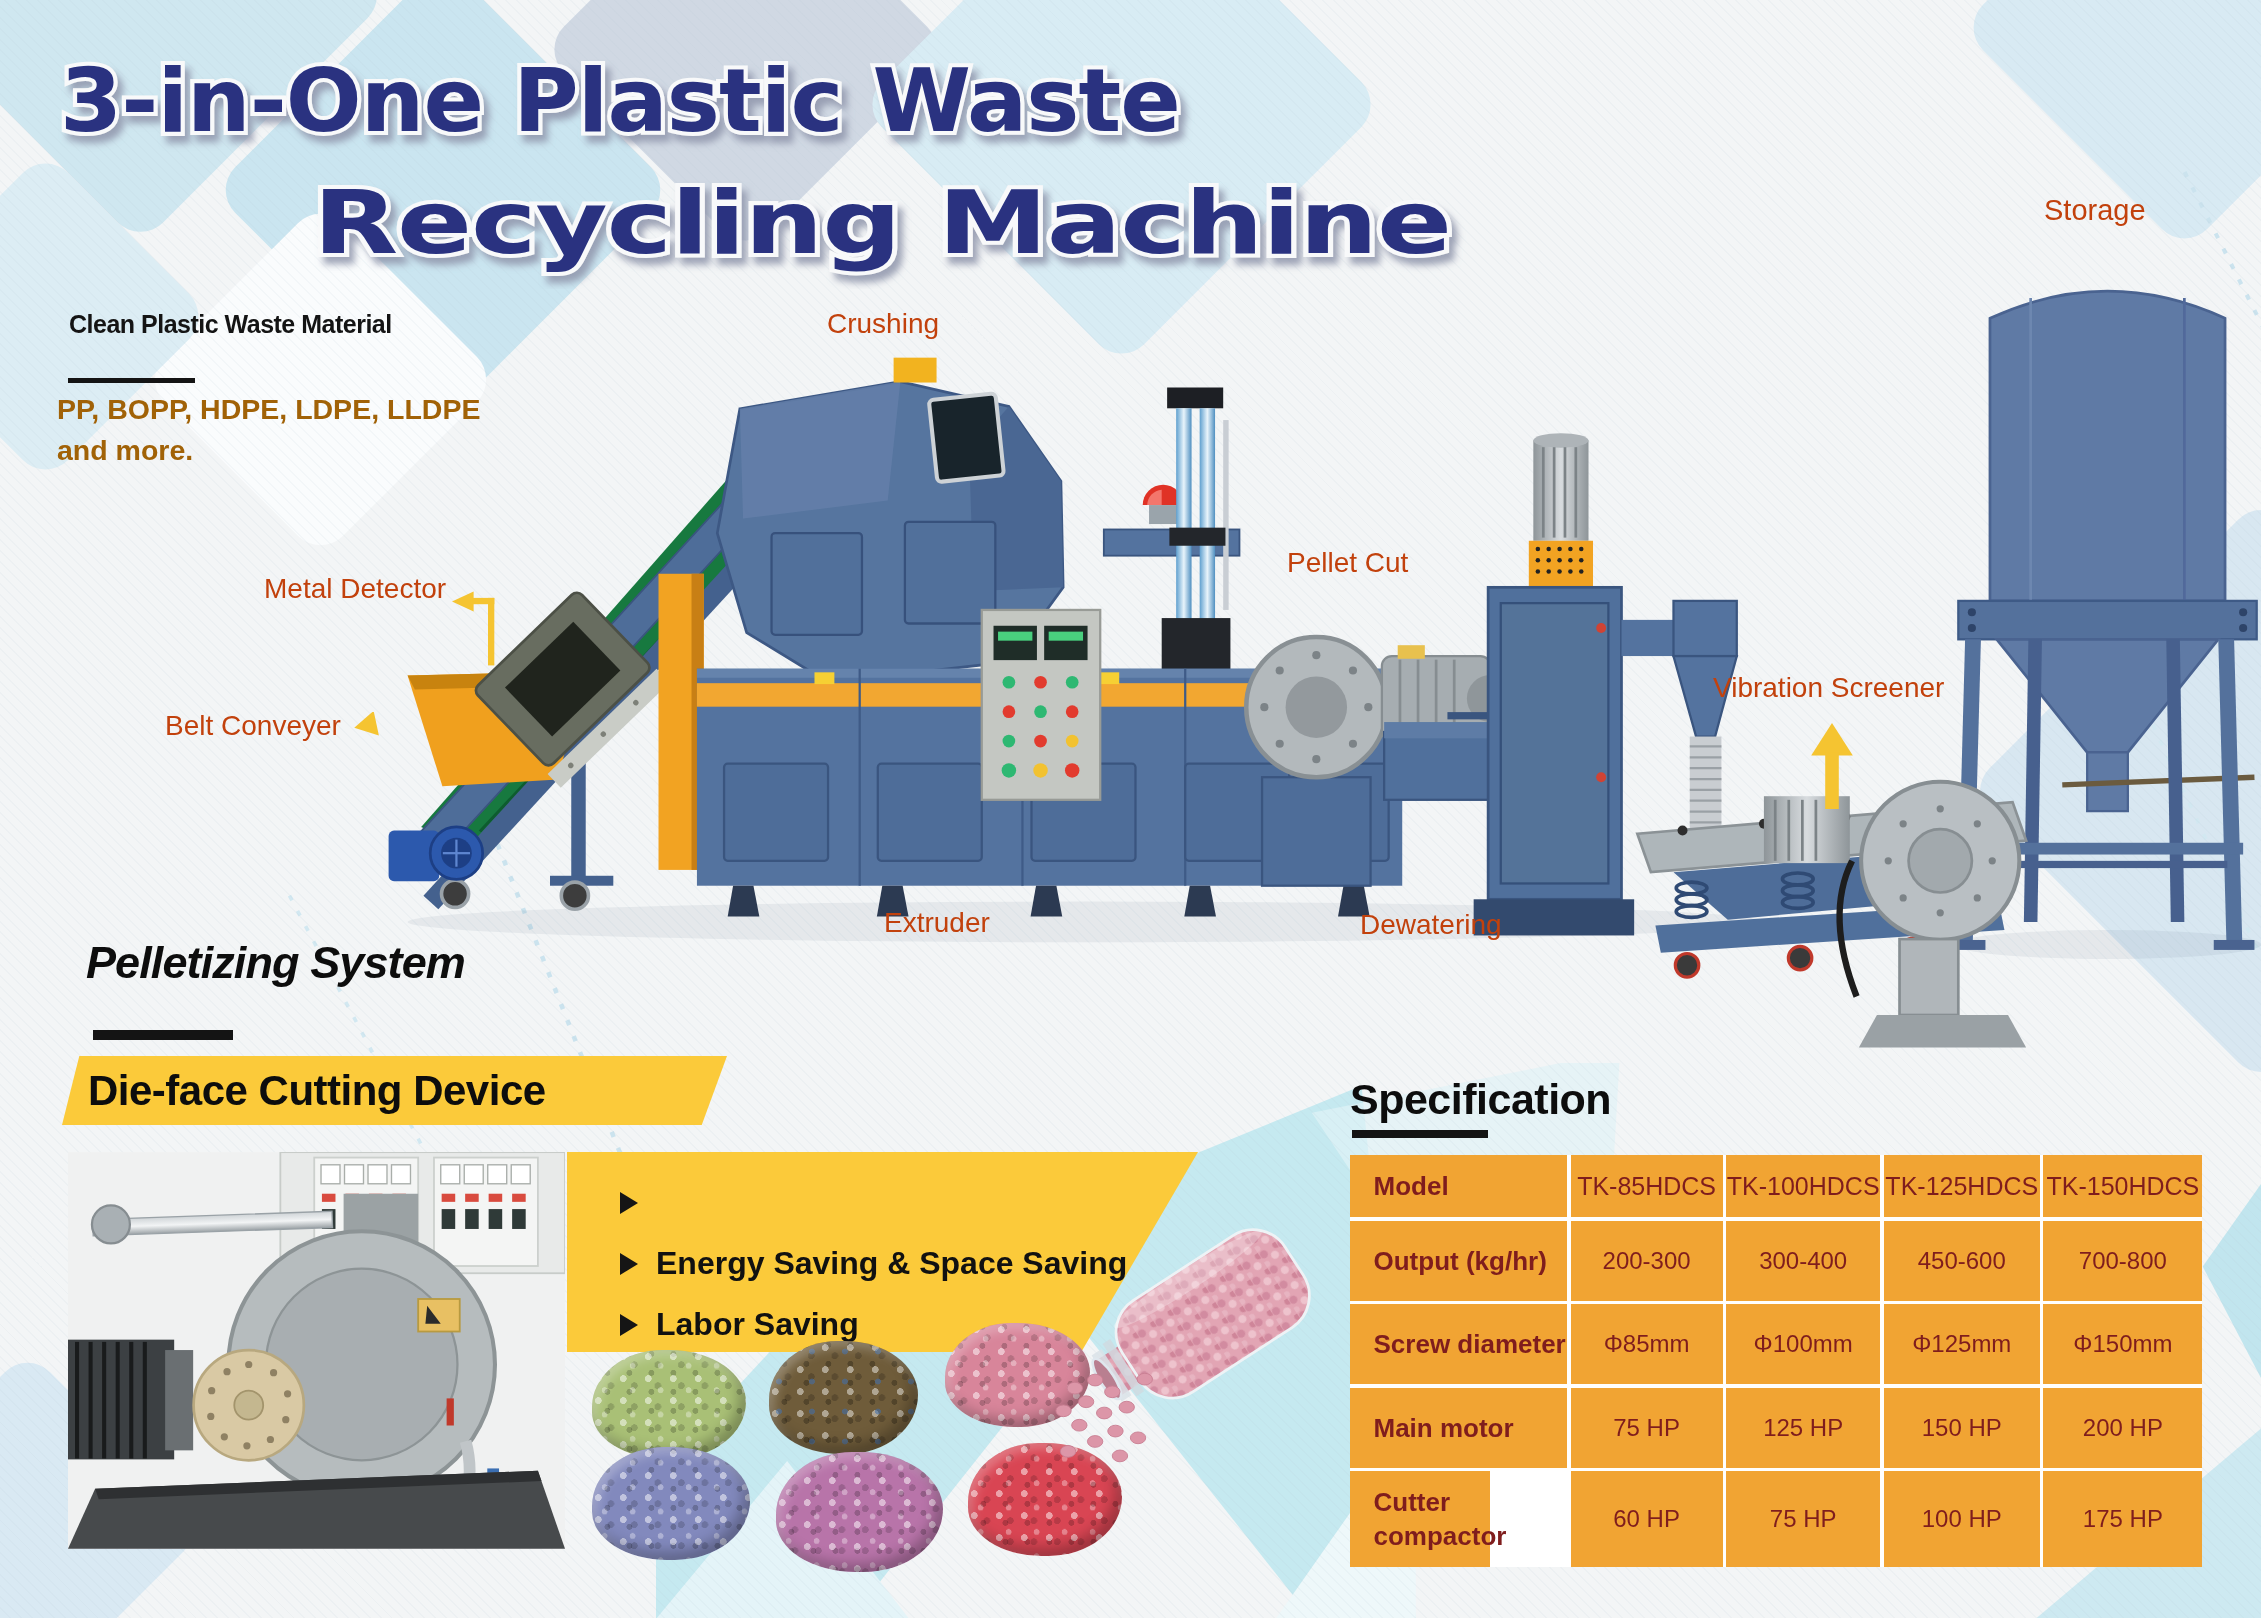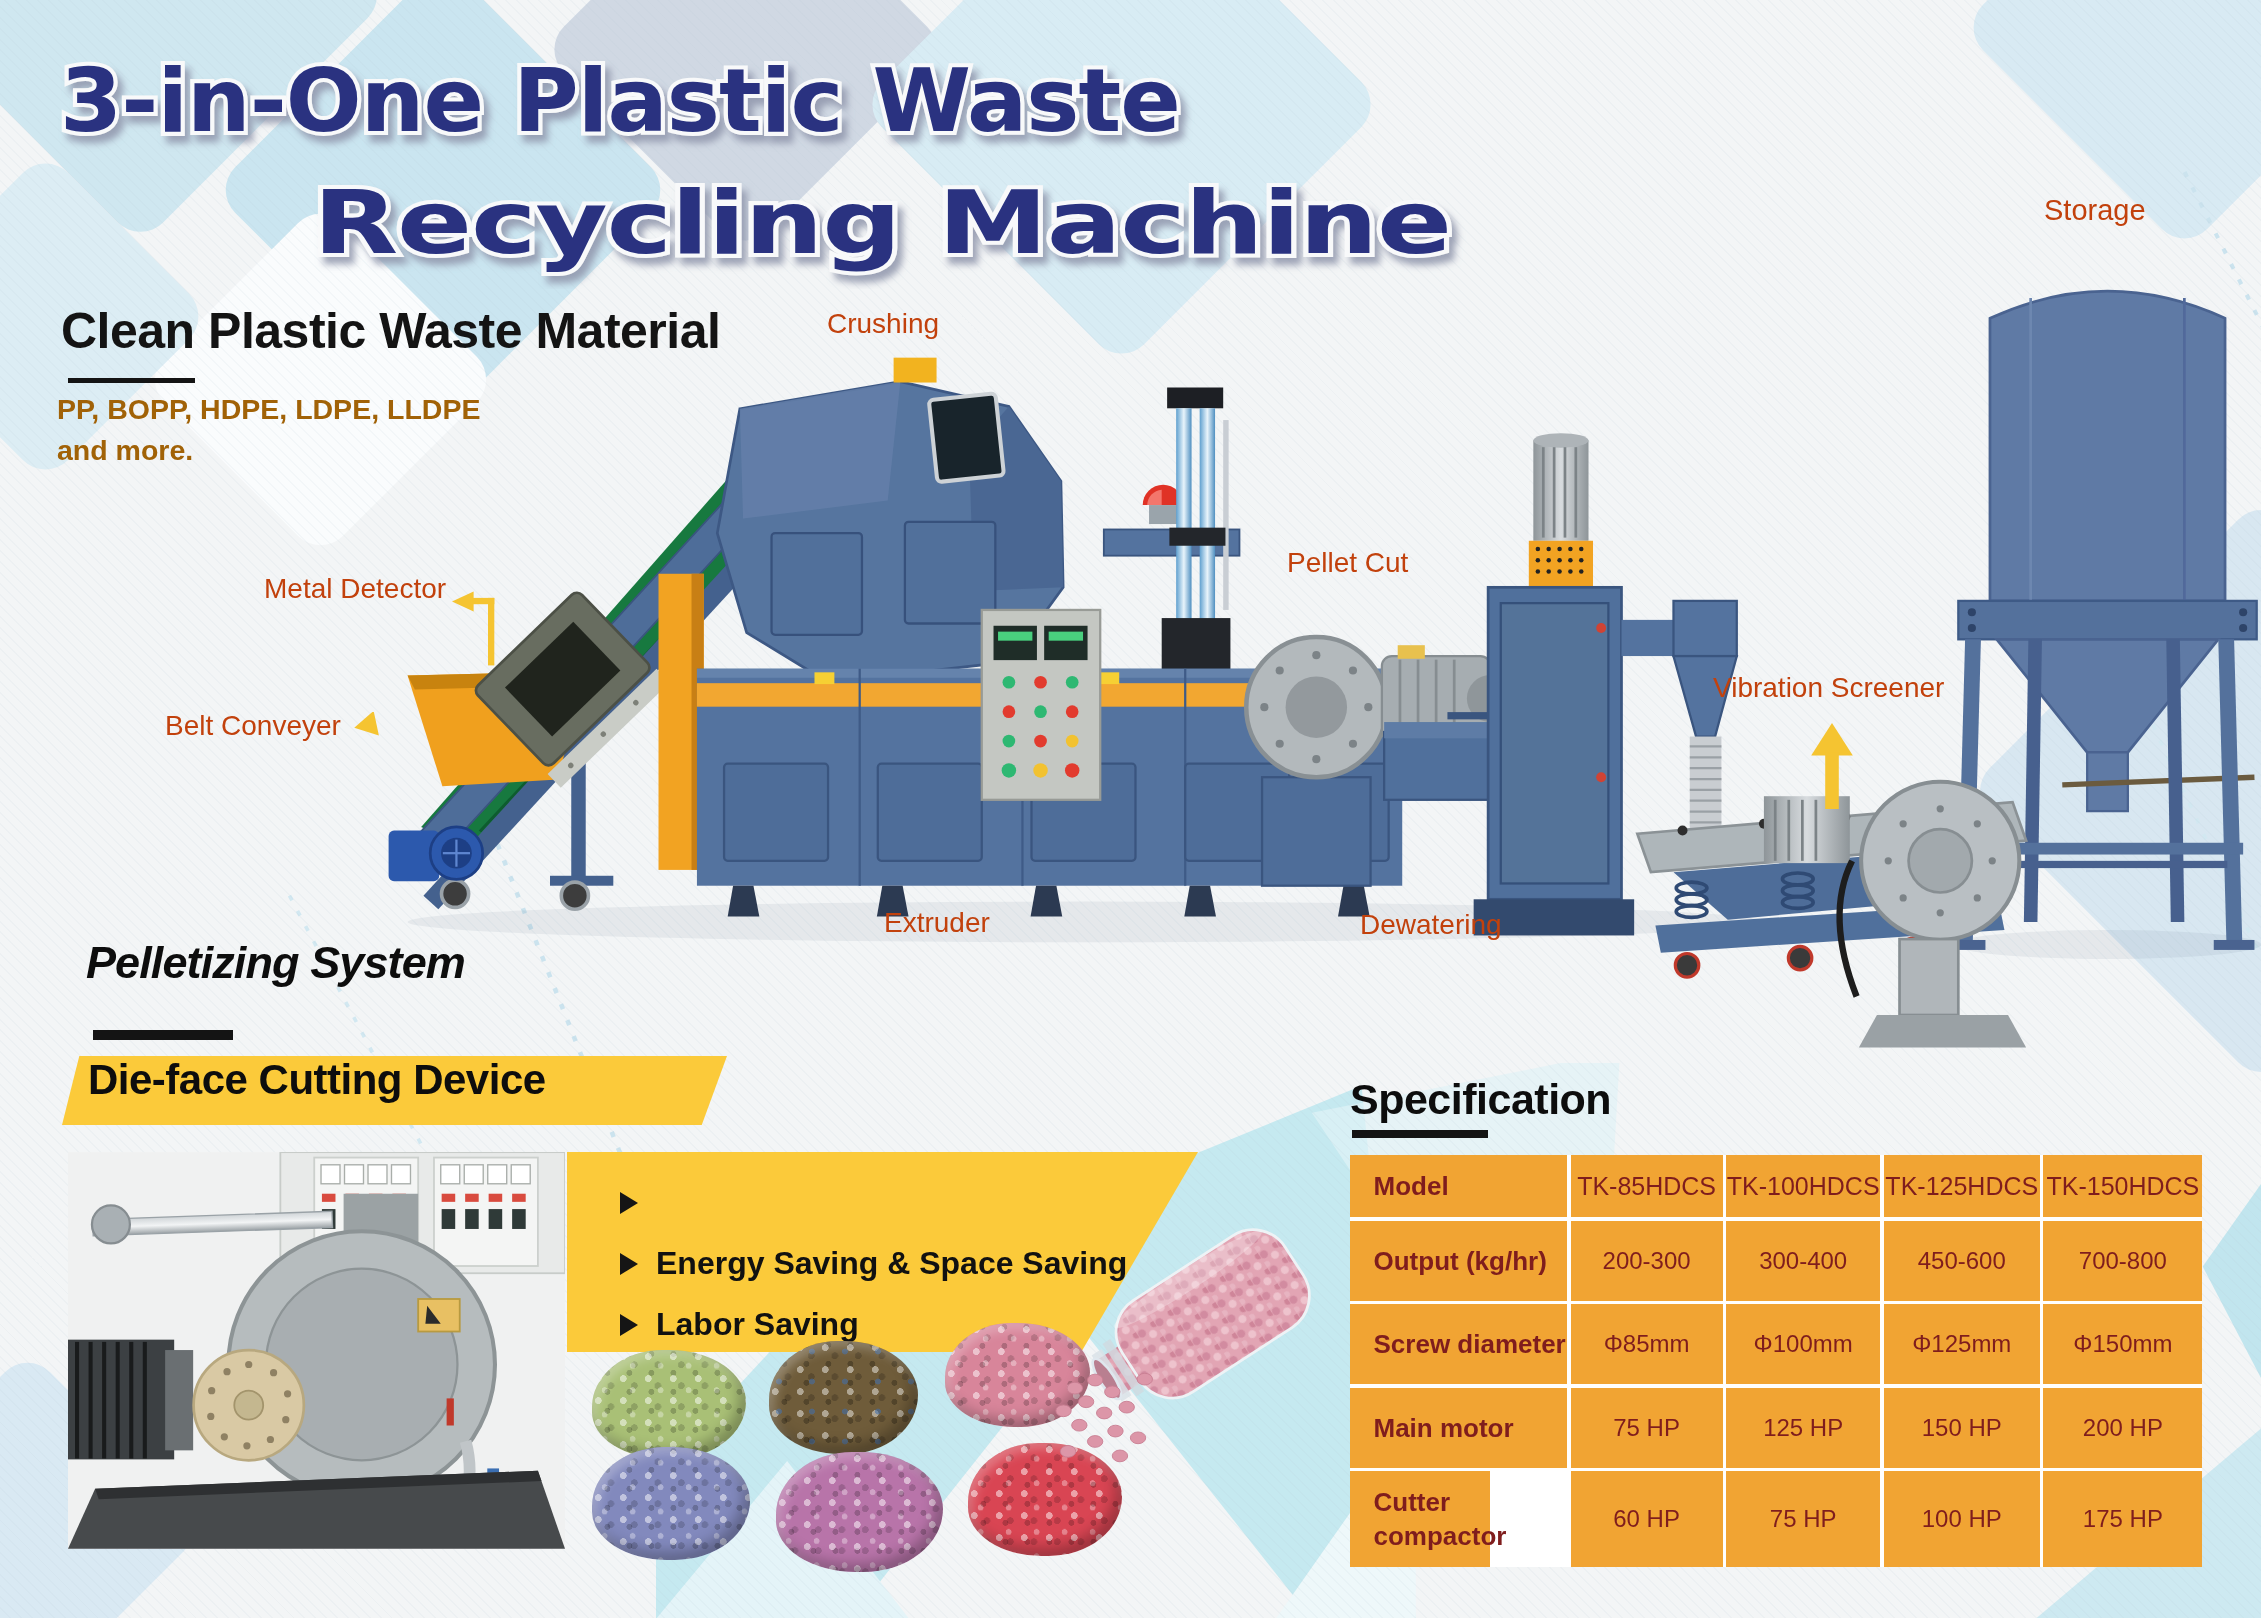--- a/index.html
+++ b/index.html
@@ -9,30 +9,30 @@
   .diamond{position:absolute;transform:rotate(45deg);border-radius:32px;z-index:0;}
   .hatch{position:absolute;inset:0;z-index:1;pointer-events:none;
     background:repeating-linear-gradient(45deg,rgba(180,198,210,.10) 0 1.4px,transparent 1.4px 7.7px);}
   .decor-svg{position:absolute;z-index:0;}
   
   .title-svg{position:absolute;left:0;top:0;z-index:3;}
   .title-text{font-family:"DejaVu Sans",sans-serif;font-weight:bold;fill:#293380;
     stroke:#f8f9fa;stroke-width:18px;paint-order:stroke;letter-spacing:-2px;}
   
   .clean{position:absolute;left:57px;top:298px;z-index:3;color:#141414;}
-  .clean h2{margin:4px;font-size:50px;font-weight:bold;letter-spacing:-0.5px;text-align:center;}
+  .clean h2{margin:12px;font-size:25px;font-weight:bold;letter-spacing:-0.5px;text-align:center;}
   .rule{background:#141414;position:absolute;z-index:3;}
   .clean-lines{position:absolute;left:57px;top:389px;z-index:3;font-size:28.5px;font-weight:bold;color:#a16207;line-height:41px;}
   .mlabel{position:absolute;z-index:4;font-size:28px;color:#c2410c;white-space:nowrap;}
   .arrow-svg{position:absolute;z-index:4;}
   .pellet-head{position:absolute;left:86px;top:937px;z-index:3;
     font-size:45px;font-weight:bold;font-style:italic;color:#0d0d0d;letter-spacing:-0.9px;}
   .banner{position:absolute;left:62px;top:1056px;width:665px;height:69px;z-index:3;
     background:#fbca3a;clip-path:polygon(2.6% 0,100% 0,96.2% 100%,0 100%);
-    display:flex;align-items:flex-start;padding-left:26px;box-sizing:border-box;}
+    display:flex;align-items:center;padding-left:26px;box-sizing:border-box;}
   .banner span{font-size:42px;font-weight:bold;color:#0d0d0d;letter-spacing:-0.5px;}
   
   .features{position:absolute;left:567px;top:1152px;width:631px;height:200px;z-index:3;
     background:#fbca3a;clip-path:polygon(0 0,100% 0,81.5% 100%,0 100%);
     box-sizing:border-box;padding:20px 0 0 53px;}
   .feature{display:flex;align-items:center;height:61px;}
   .tri{width:0;height:0;border-left:18px solid #151515;border-top:11.8px solid transparent;
     border-bottom:11.8px solid transparent;margin-right:18px;flex:none;}
   .feature span.txt{font-size:32px;font-weight:bold;color:#111;white-space:nowrap;}
   

